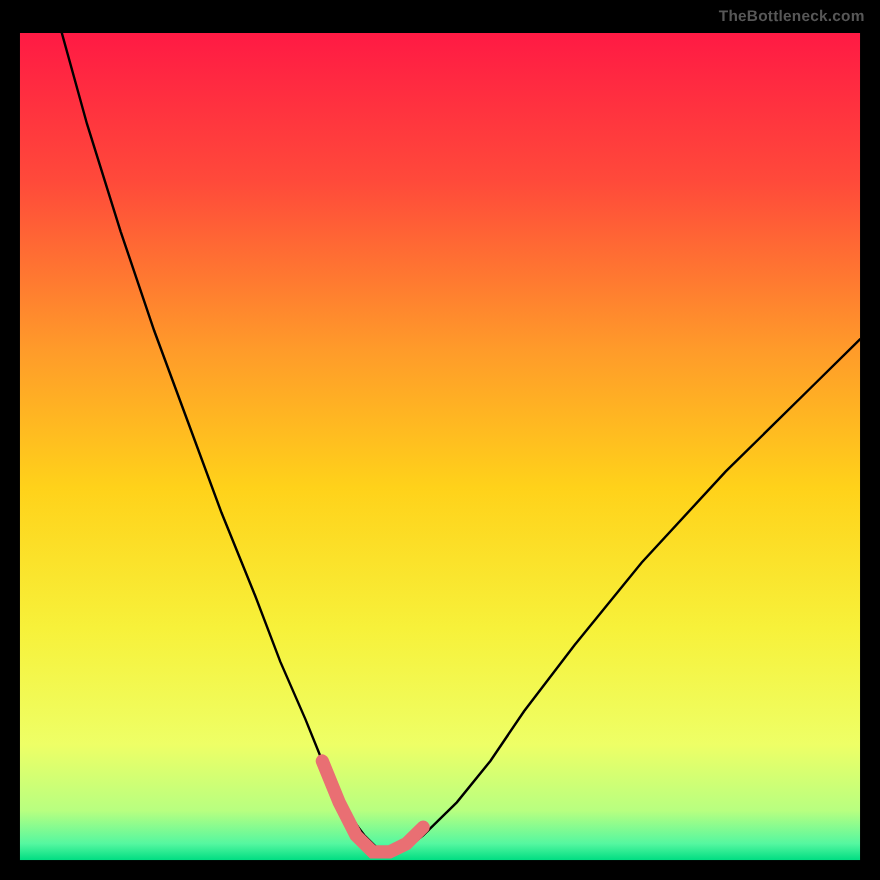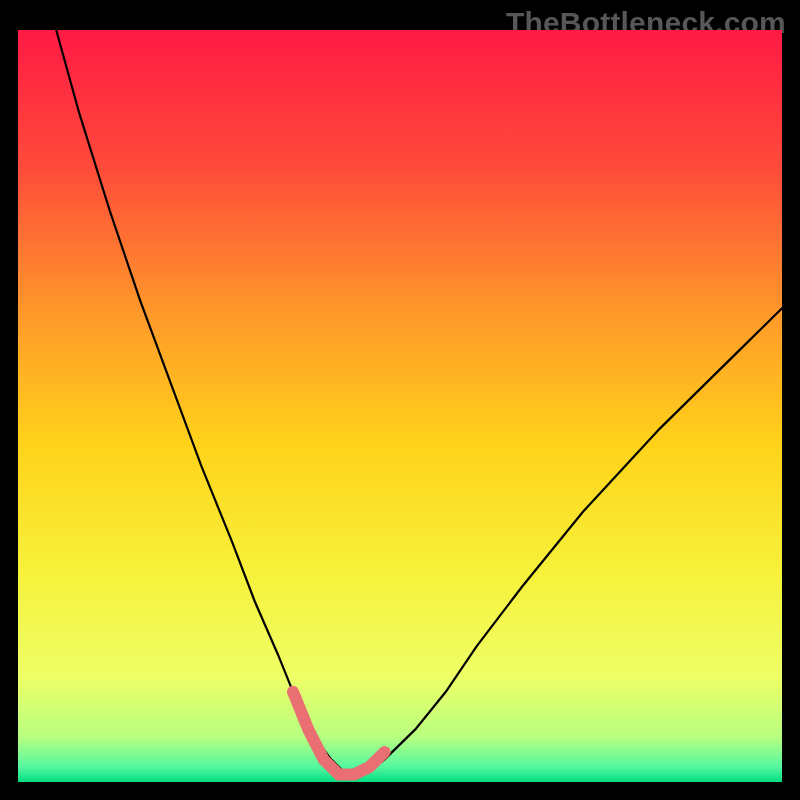--- a/index.html
+++ b/index.html
@@ -16,21 +16,21 @@
     top: 0;
     width: 800px;
     height: 800px;
     background: #000;
   }
   .watermark {
     position: absolute;
     top: 6px;
     right: 14px;
     font-family: Arial, Helvetica, sans-serif;
-    font-size: 30px;
+    font-size: 14px;
     font-weight: 600;
     color: #575757;
     letter-spacing: 0.2px;
   }
   svg.plot {
     position: absolute;
     left: 18px;
     top: 30px;
     width: 764px;
     height: 752px;

